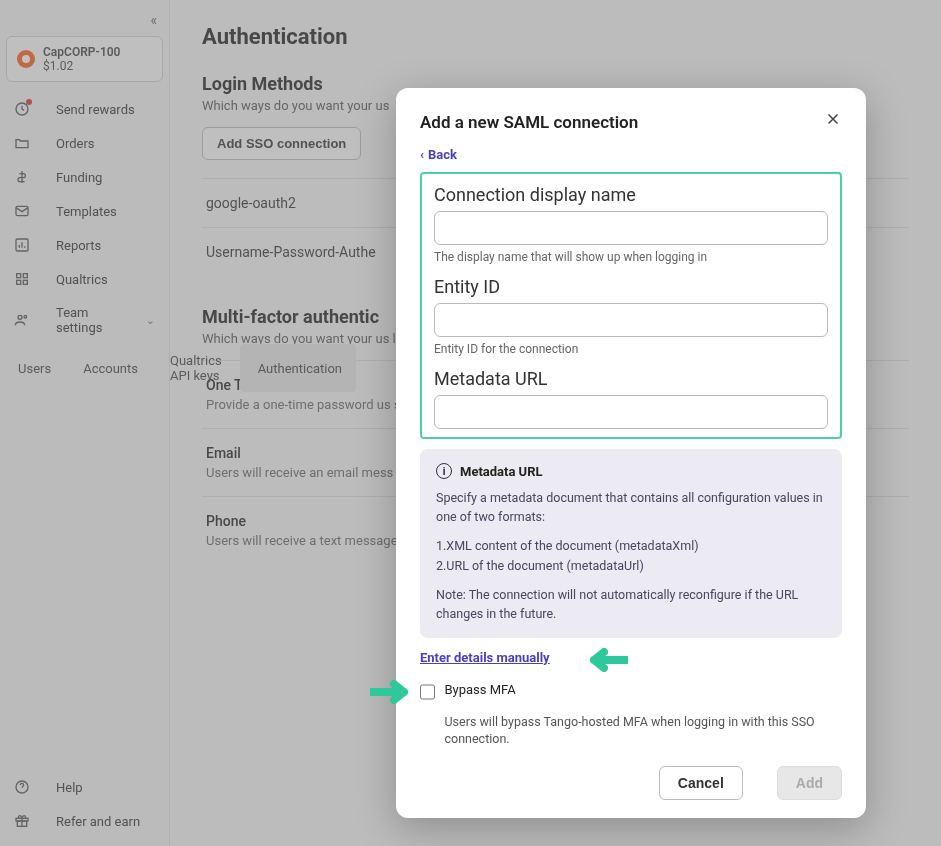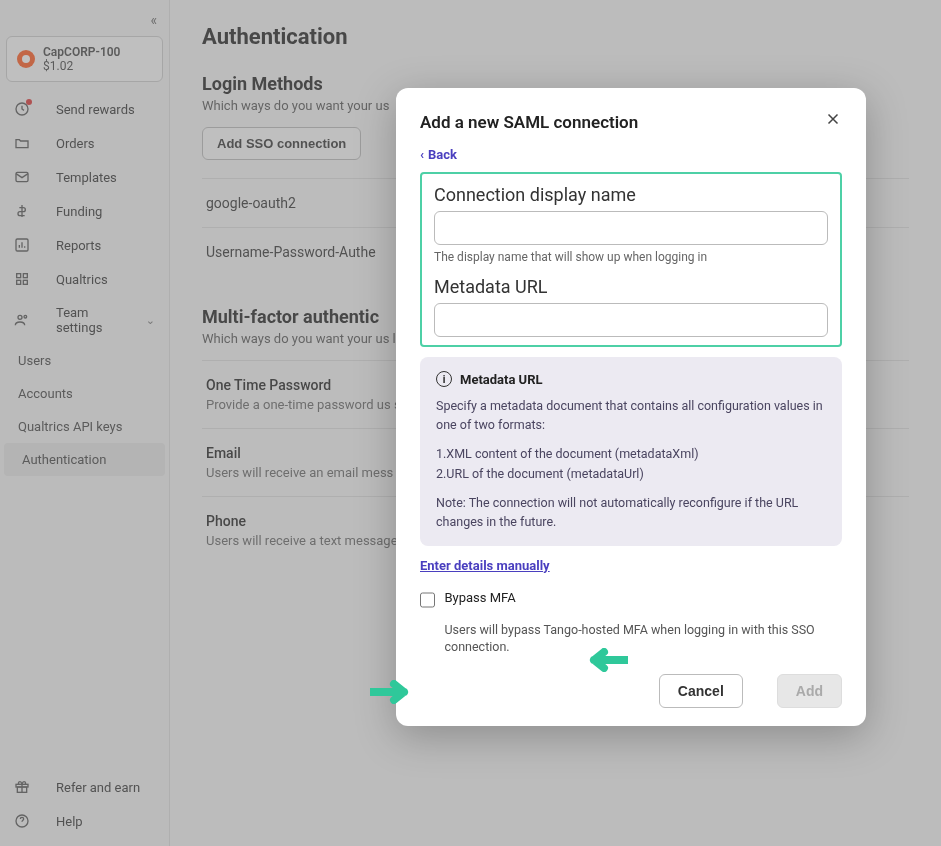--- a/index.html
+++ b/index.html
@@ -59,21 +59,21 @@
     align-items: center;
     gap: 26px;
     padding: 9px 14px;
     font-size: 13px;
     color: #333;
     cursor: pointer;
   }
   .nav-item .icon { width: 16px; display:flex; align-items:center; justify-content:center; color:#555;}
   .nav-item.expandable { justify-content: flex-start; }
   .nav-item .chev { margin-left: auto; color:#777; font-size:11px;}
-  .subnav { display:flex; flex-direction:column; }
+  .subnav { display:flex; flex-direction:row; }
   .subnav .nav-item { padding-left: 18px; font-size:13px; color:#444;}
   .subnav .nav-item.active { background:#e5e5e5; border-radius:4px; margin:0 4px; }
   .sidebar-footer {
     margin-top: auto;
     padding-bottom: 8px;
   }
   .send-dot{position:relative;}
   .send-dot::after{content:"";position:absolute;top:-2px;right:-2px;width:6px;height:6px;border-radius:50%;background:#d33;}
   
   .main {
@@ -173,33 +173,33 @@
         <span class="icon">
           <svg viewBox="0 0 24 24" width="16" height="16" fill="none" stroke="currentColor" stroke-width="2">
               <path d="M3 7h5l2 2h11v10H3z"></path>
             </svg>
         </span>
         <span>Orders</span>
       </div>
       <div class="nav-item">
         <span class="icon">
           <svg viewBox="0 0 24 24" width="16" height="16" fill="none" stroke="currentColor" stroke-width="2">
+              <path d="M12 3v18M8 7h6a3 3 0 010 6H9a3 3 0 000 6h7"></path>
+            </svg>
+        </span>
+        <span>Funding</span>
+      </div>
+      <div class="nav-item">
+        <span class="icon">
+          <svg viewBox="0 0 24 24" width="16" height="16" fill="none" stroke="currentColor" stroke-width="2">
               <rect x="3" y="5" width="18" height="14" rx="2"></rect>
               <path d="M3 7l9 6 9-6"></path>
             </svg>
         </span>
         <span>Templates</span>
-      </div>
-      <div class="nav-item">
-        <span class="icon">
-          <svg viewBox="0 0 24 24" width="16" height="16" fill="none" stroke="currentColor" stroke-width="2">
-              <path d="M12 3v18M8 7h6a3 3 0 010 6H9a3 3 0 000 6h7"></path>
-            </svg>
-        </span>
-        <span>Funding</span>
       </div>
       <div class="nav-item">
         <span class="icon">
           <svg viewBox="0 0 24 24" width="16" height="16" fill="none" stroke="currentColor" stroke-width="2">
               <rect x="3" y="3" width="18" height="18" rx="2"></rect>
               <path d="M8 16v-4M12 16V8M16 16v-2"></path>
             </svg>
         </span>
         <span>Reports</span>
       </div>
@@ -237,35 +237,35 @@
           </div>
         <div class="nav-item active">
             <span>Authentication</span>
           </div>
       </div>
     </nav>
     <div class="sidebar-footer">
       <div class="nav-item">
         <span class="icon">
           <svg viewBox="0 0 24 24" width="16" height="16" fill="none" stroke="currentColor" stroke-width="2">
+              <circle cx="12" cy="12" r="9"></circle>
+              <path d="M9.5 9a2.5 2.5 0 115 0c0 1.5-2.5 2-2.5 4M12 17h.01"></path>
+            </svg>
+        </span>
+        <span>Help</span>
+      </div>
+      <div class="nav-item">
+        <span class="icon">
+          <svg viewBox="0 0 24 24" width="16" height="16" fill="none" stroke="currentColor" stroke-width="2">
               <rect x="3" y="8" width="18" height="4"></rect>
               <rect x="5" y="12" width="14" height="8"></rect>
               <path d="M12 8v12M8 8c-2 0-2-4 1-4 2 0 3 4 3 4M16 8c2 0 2-4-1-4-2 0-3 4-3 4"></path>
             </svg>
         </span>
         <span>Refer and earn</span>
-      </div>
-      <div class="nav-item">
-        <span class="icon">
-          <svg viewBox="0 0 24 24" width="16" height="16" fill="none" stroke="currentColor" stroke-width="2">
-              <circle cx="12" cy="12" r="9"></circle>
-              <path d="M9.5 9a2.5 2.5 0 115 0c0 1.5-2.5 2-2.5 4M12 17h.01"></path>
-            </svg>
-        </span>
-        <span>Help</span>
       </div>
     </div>
   </aside>
 
   <main class="main">
     <h1>Authentication</h1>
 
     <div>
       <div class="section-title">Login Methods</div>
       <div class="section-sub">Which ways do you want your us</div>
@@ -307,20 +307,25 @@
   <div class="back-link">
     <span>‹</span>
     <span>Back</span>
   </div>
 
   <div class="highlight-box">
     <div class="fld">
       <label class="fld-label">Connection display name</label>
       <input type="text" style="">
       <div class="fld-help">The display name that will show up when logging in</div>
+    </div>
+    <div class="fld">
+      <label class="fld-label">Entity ID</label>
+      <input type="text" style="">
+      <div class="fld-help">Entity ID for the connection</div>
     </div>
     <div class="fld" style="margin-bottom:0">
       <label class="fld-label">Metadata URL</label>
       <input type="text" style="">
     </div>
   </div>
 
   <div class="info-panel">
     <div class="info-head">
       <span class="info-icn">i</span>

